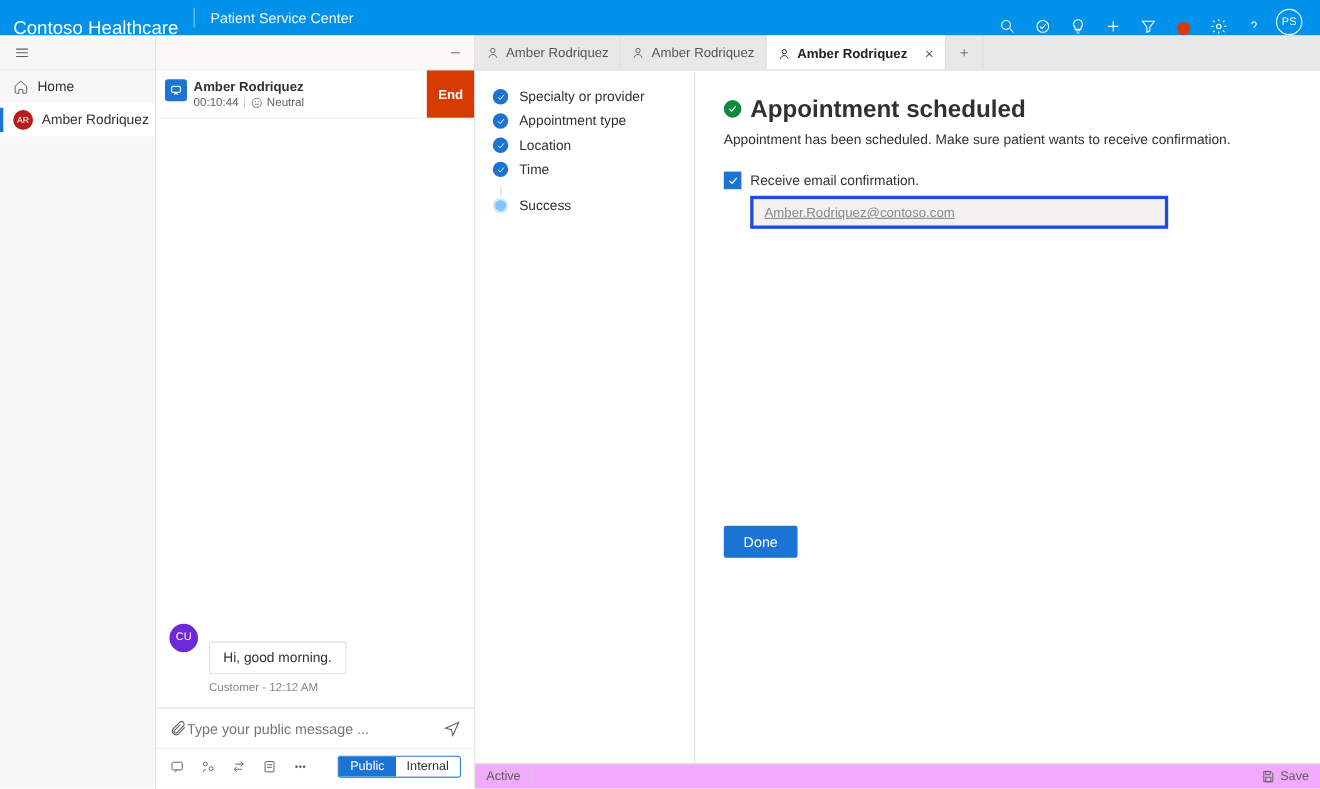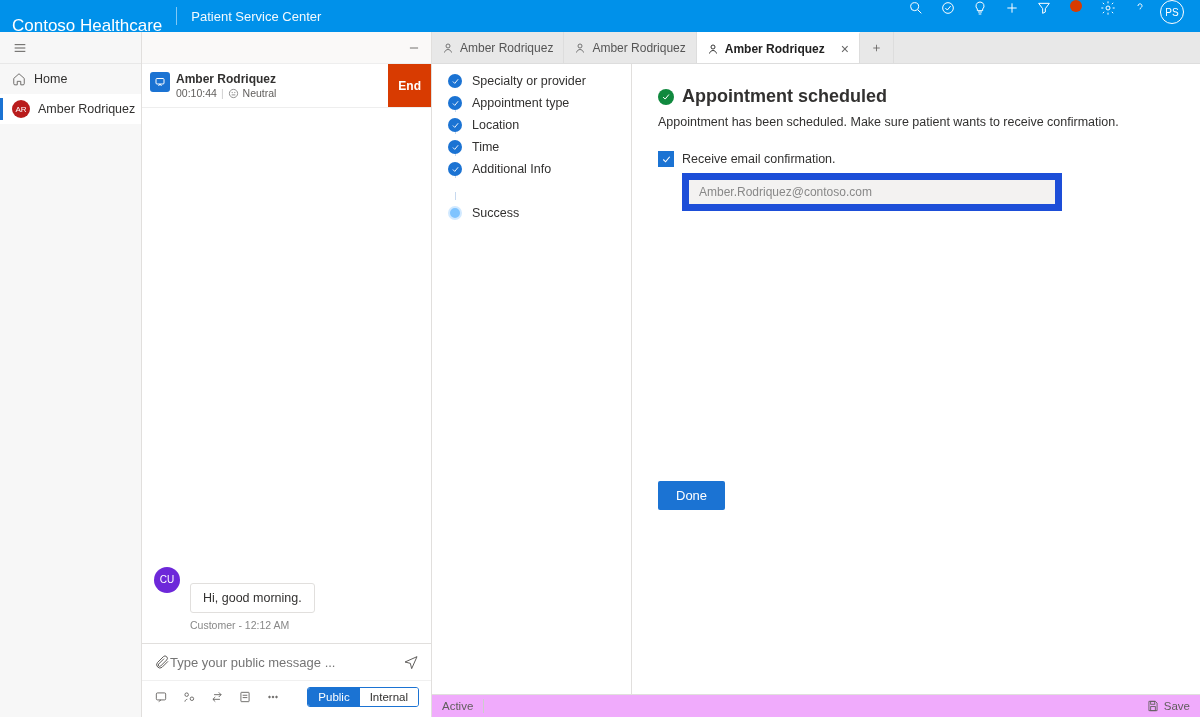--- a/index.html
+++ b/index.html
@@ -4,21 +4,21 @@
 <style>
   * { box-sizing: border-box; margin: 0; padding: 0; font-family: "Segoe UI", Arial, sans-serif; }
   html, body { width: 1200px; height: 717px; overflow: hidden; background: #fff; color: #323130; }
 
   
   .topbar { height: 32px; background: #0091ea; display: flex; align-items: center; color: #fff; padding: 0 12px; position: relative; }
   .topbar .brand { font-size: 17px; font-weight: 400; margin-top: 19px; }
   .topbar .divider { width: 1px; height: 18px; background: rgba(255,255,255,0.5); margin: 0 14px; }
   .topbar .sub { font-size: 13px; opacity: 0.95; }
   .topbar .spacer { flex: 1; }
-  .topbar .icon { width: 32px; height: 32px; display: flex; align-items: flex-start; justify-content: center; cursor: pointer; }
+  .topbar .icon { width: 32px; height: 32px; display: flex; align-items: flex-end; justify-content: center; cursor: pointer; }
   .topbar .icon svg { width: 16px; height: 16px; stroke: #fff; fill: none; stroke-width: 1.5; }
   .record-dot { width: 12px; height: 12px; border-radius: 50%; background: #d83b01; }
   .avatar-circle { width: 24px; height: 24px; border: 1px solid #fff; border-radius: 50%; display: flex; align-items: center; justify-content: center; font-size: 10px; }
 
   
   .main { display: flex; height: calc(717px - 32px); }
   .leftnav { width: 142px; background: #f7f7f7; border-right: 1px solid #e1dfdd; display: flex; flex-direction: column; }
   .hamburger-row { height: 32px; display: flex; align-items: center; padding-left: 12px; border-bottom: 1px solid #e8e8e8; cursor: pointer; }
   .nav-item { display: flex; align-items: center; height: 30px; padding-left: 12px; font-size: 12.5px; color: #323130; cursor: pointer; gap: 8px; }
   .nav-item.active { background: #fff; position: relative; }
@@ -49,38 +49,38 @@
 
   .content { flex: 1; display: flex; flex-direction: column; }
   .tabbar { height: 32px; display: flex; align-items: stretch; background: #e8e8e8; border-bottom: 1px solid #ddd; }
   .tab { display: flex; align-items: center; padding: 0 10px; font-size: 12px; border-right: 1px solid #ddd; cursor: pointer; gap: 6px; background: #e8e8e8; color: #555; max-width: 170px; }
   .tab.active { background: #fff; color: #222; border-top: 2px solid #fff; }
   .tab .close { margin-left: 10px; color: #666; font-size: 14px; }
   .tab.plus { width: 34px; justify-content: center; }
 
   .content-row { flex: 1; display: flex; overflow: hidden; }
   .steps-col { width: 200px; border-right: 1px solid #e1dfdd; padding: 24px 16px 24px 16px; }
-  .step { display: flex; align-items: flex-end; gap: 10px; font-size: 12.5px; color: #323130; height: 22px; position: relative; padding-bottom: 22px; }
+  .step { display: flex; align-items: center; gap: 10px; font-size: 12.5px; color: #323130; height: 22px; position: relative; padding-bottom: 22px; }
   .step:last-child { padding-bottom: 0; }
   .step .dot { width: 14px; height: 14px; border-radius: 50%; background: #1b73d3; display: flex; align-items: center; justify-content: center; position: relative; z-index: 1; flex-shrink: 0; }
   .step .dot svg { width: 9px; height: 9px; stroke: #fff; stroke-width: 2.4; fill: none; }
   .step.current .dot { background: #7fc4ff; border: 2px solid #d1e9ff; width: 14px; height: 14px; }
   .step::after { content: ""; position: absolute; left: 6.5px; top: 16px; width: 1px; bottom: -2px; background: #c7d9ef; }
   .step:last-child::after { display: none; }
 
   .detail-col { flex: 1; padding: 22px 26px; overflow: auto; }
   .success-row { display: flex; align-items: center; gap: 8px; }
   .success-circle { width: 16px; height: 16px; border-radius: 50%; background: #10893e; display: flex; align-items: center; justify-content: center; }
   .success-circle svg { width: 10px; height: 10px; stroke: #fff; stroke-width: 2.4; fill: none; }
-  .success-title { font-size: 18px; font-weight: 600; }
+  .success-title { font-size: 22px; font-weight: 600; }
   .success-sub { font-size: 12.5px; margin-top: 8px; color: #323130; }
   .check-row { display: flex; align-items: center; gap: 8px; margin-top: 22px; font-size: 12.5px; }
   .checkbox { width: 16px; height: 16px; background: #1b73d3; display: flex; align-items: center; justify-content: center; }
   .checkbox svg { width: 11px; height: 11px; stroke: #fff; stroke-width: 2.4; fill: none; }
-  .email-field { margin-top: 6px; margin-left: 24px; background: #f3f2f1; border: 7px solid #1d4ed8; padding: 5px 10px; font-size: 12px; color: #888; width: 380px; }
+  .email-field { margin-top: 6px; margin-left: 24px; background: #f3f2f1; border: 3px solid #1d4ed8; padding: 5px 10px; font-size: 12px; color: #888; width: 380px; text-decoration: underline; }
   .done-btn { margin-top: 270px; background: #1b73d3; color: #fff; border: none; padding: 7px 18px; font-size: 13px; cursor: pointer; border-radius: 2px; }
 
   .status-bar { height: 23px; background: #f0abfc; border-top: 1px solid #e1dfdd; display: flex; align-items: center; padding: 0 10px; font-size: 11.5px; color: #605e5c; }
   .status-bar .spacer2 { flex: 1; }
   .status-bar .sep { width: 1px; height: 14px; background: #ccc; margin: 0 10px; }
   .status-bar .save { display: flex; align-items: center; gap: 4px; cursor: pointer; }
 
   .ico14 { width: 14px; height: 14px; stroke: #605e5c; fill: none; stroke-width: 1.5; }
   .ico16 { width: 16px; height: 16px; stroke: #605e5c; fill: none; stroke-width: 1.5; }
 </style>
@@ -297,28 +297,20 @@
             <span>Location</span>
           </div>
         <div class="step">
             <span class="dot">
               <svg viewBox="0 0 24 24">
                 <path d="M5 12l5 5 9-11"></path>
               </svg>
             </span>
             <span>Time</span>
           </div>
-        <div class="step">
-            <span class="dot">
-              <svg viewBox="0 0 24 24">
-                <path d="M5 12l5 5 9-11"></path>
-              </svg>
-            </span>
-            <span>Additional Info</span>
-          </div>
         <div class="step current">
             <span class="dot"></span>
             <span>Success</span>
           </div>
       </div>
 
       <div class="detail-col">
         <div class="success-row">
           <span class="success-circle">
               <svg viewBox="0 0 24 24">

